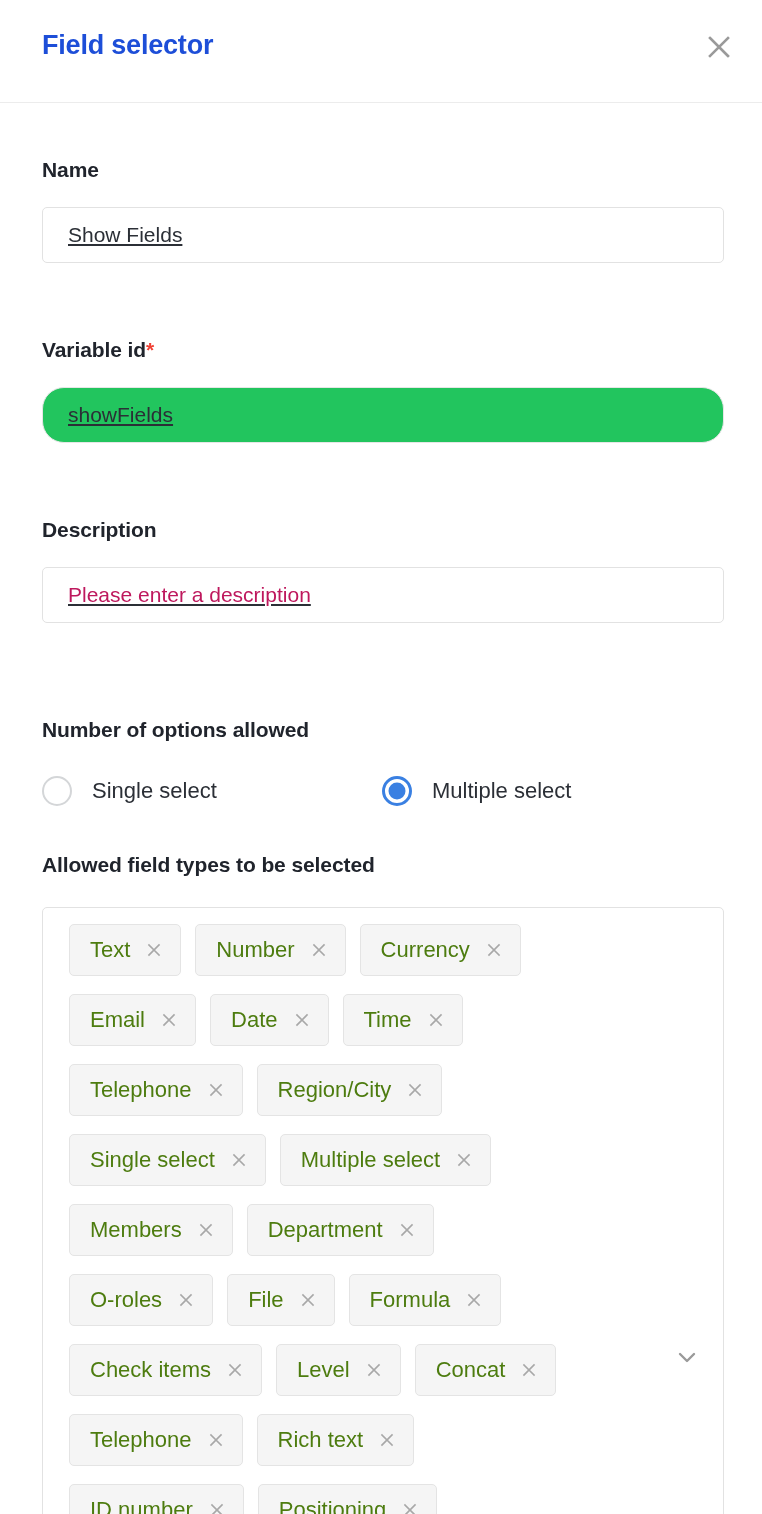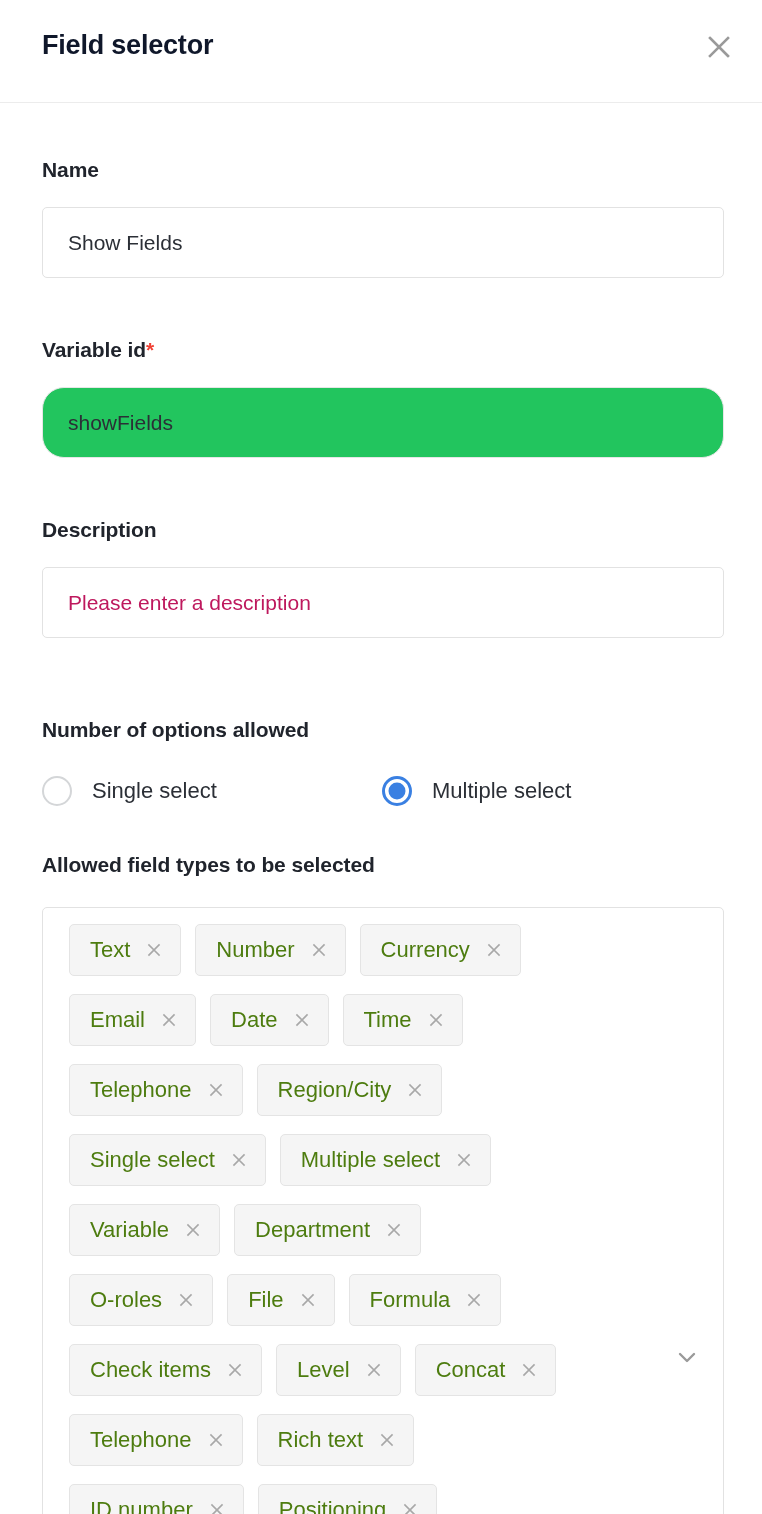--- a/index.html
+++ b/index.html
@@ -21,21 +21,21 @@
   .header {
     position: relative;
     height: 103px;
     border-bottom: 1px solid #ececec;
   }
   .header-title {
     position: absolute;
     left: 42px; top: 30px;
     font-size: 27px;
     font-weight: bold;
-    color: #0f172a;
+    color: #1d4ed8;
     letter-spacing: -0.2px;
   }
   .close-btn {
     position: absolute;
     right: 22px; top: 26px;
     width: 42px; height: 42px;
     display: flex; align-items: center; justify-content: center;
     cursor: pointer;
   }
   .close-btn svg { display: block; }
@@ -43,29 +43,30 @@
   .field-label {
     font-size: 21px;
     font-weight: bold;
     color: #20242c;
     letter-spacing: -0.1px;
   }
   .req { color: #f04134; font-weight: bold; }
 
   .text-input {
     width: 682px;
-    height: 71px;
+    height: 56px;
     border: 1px solid #e2e2e2;
     border-radius: 5px;
     background: #ffffff;
     display: flex;
     align-items: center;
     padding: 0 25px;
     font-size: 21px;
     color: #2b2f36;
+    text-decoration: underline;
   }
   .text-input.disabled {
     background: #22c55e;
     border-color: #e6e6e6;
     border-radius: 22px;
   }
   .text-input .placeholder { color: #be185d; }
 
   
   .sec-name { position: absolute; left: 42px; top: 158px; }
@@ -307,21 +308,21 @@
               <span>Multiple select</span>
               <span class="tag-x">
                 <svg width="18" height="18" viewBox="0 0 18 18">
                   <path d="M4 4 L14 14 M14 4 L4 14" stroke="#a8a8a8" stroke-width="1.7" fill="none" stroke-linecap="square"></path>
                 </svg>
               </span>
             </span>
           </div>
           <div class="tag-row">
             <span class="tag">
-              <span>Variable</span>
+              <span>Members</span>
               <span class="tag-x">
                 <svg width="18" height="18" viewBox="0 0 18 18">
                   <path d="M4 4 L14 14 M14 4 L4 14" stroke="#a8a8a8" stroke-width="1.7" fill="none" stroke-linecap="square"></path>
                 </svg>
               </span>
             </span>
             <span class="tag">
               <span>Department</span>
               <span class="tag-x">
                 <svg width="18" height="18" viewBox="0 0 18 18">

